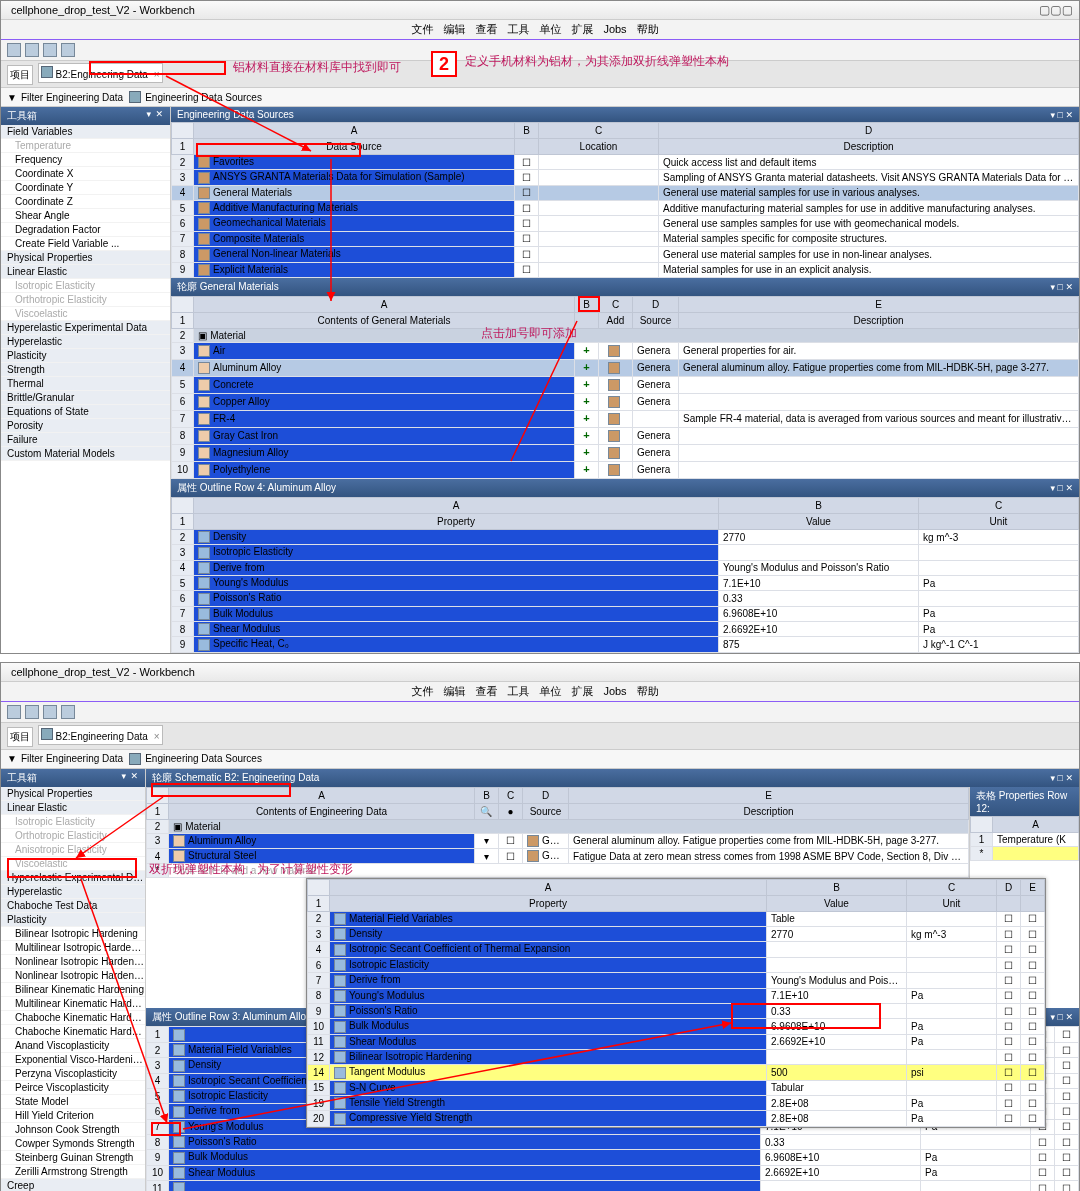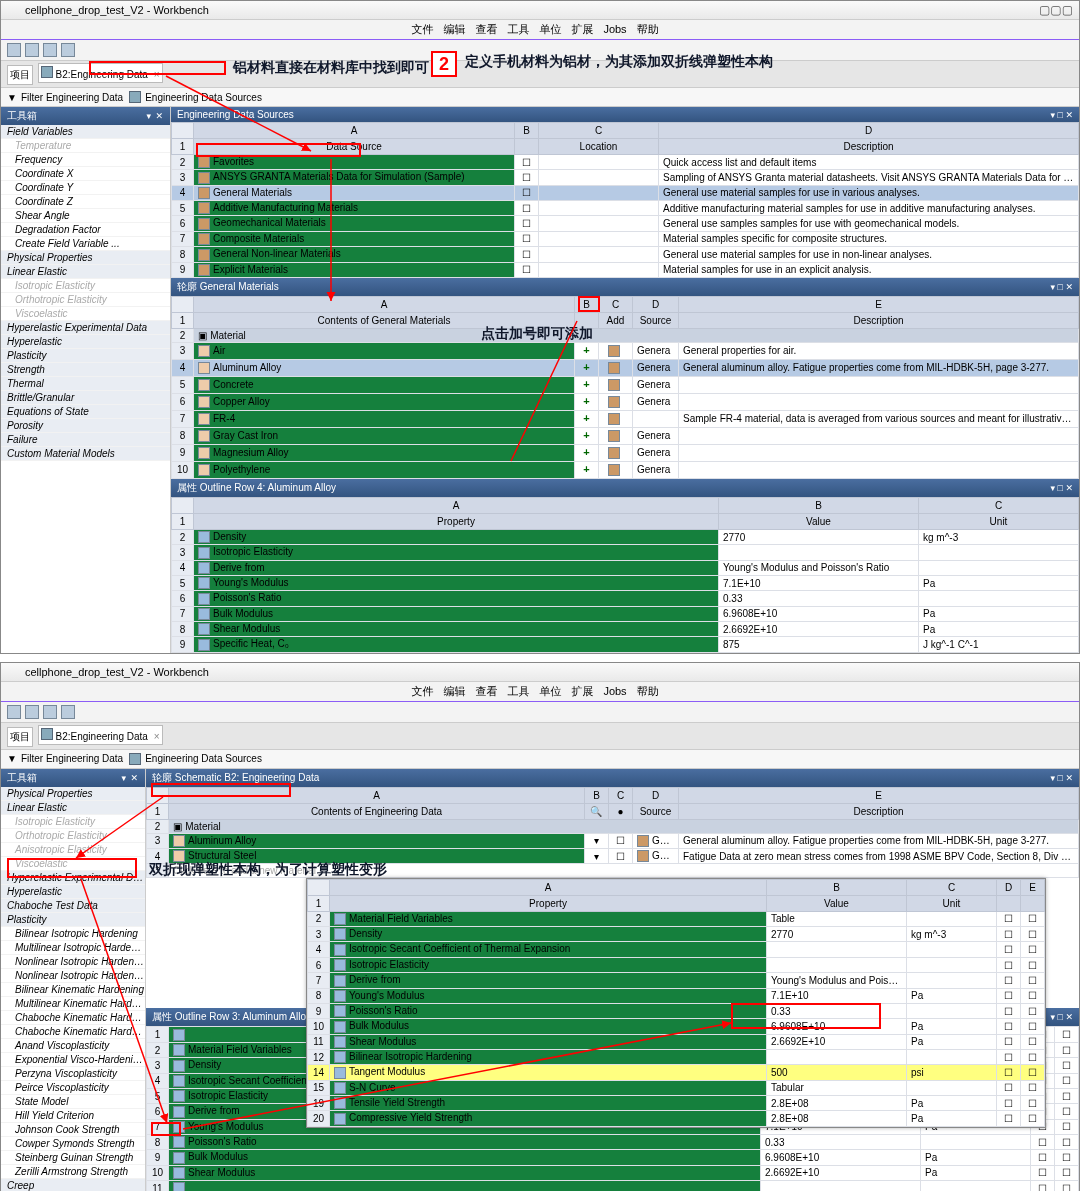--- a/index.html
+++ b/index.html
@@ -1,55 +1,55 @@
 <!DOCTYPE html>
 <html><head>
 <meta charset="utf-8">
 <style>
   * { box-sizing: border-box; margin: 0; padding: 0; font-family: "Microsoft YaHei", Tahoma, Arial, sans-serif; }
   body { background: #fff; font-size: 10px; color: #000; }
   .shot { position: relative; border: 1px solid #888; margin-bottom: 8px; background: #f5f5f5; }
-  .titlebar { background: linear-gradient(#fafafa,#e9e9e9); padding: 3px 24px; font-size: 11px; border-bottom: 1px solid #ccc; position: relative; }
+  .titlebar { background: linear-gradient(#fafafa,#e9e9e9); padding: 3px 10px; font-size: 11px; border-bottom: 1px solid #ccc; position: relative; }
   .maxbtn { position:absolute; right:6px; top:2px; font-size:12px; color:#555; }
   .menubar { background: #f3f3f3; padding: 2px 6px; font-size: 11px; border-bottom: 1px solid #8b5cf6; text-align: center; }
   .menubar span { margin-right: 10px; }
   .toolbar { background: #f3f3f3; padding: 3px 6px; border-bottom: 1px solid #ccc; display:flex; align-items:center; gap:4px; }
   .tbicon { width:14px; height:14px; background:#bcd; border:1px solid #789; display:inline-block; }
   .tab-strip { background:#e6e6e6; padding:2px 6px; border-bottom:1px solid #ccc; }
   .tab-strip .tab { display:inline-block; background:#fff; border:1px solid #bbb; padding:2px 2px; font-size:10px; margin-right:2px; }
   .tab .x { margin-left:6px; color:#888; }
   .filterbar { background:#f7f7f7; padding:3px 6px; font-size:10px; border-bottom:1px solid #ccc; display:flex; gap:6px; }
   .filterbar .chip { display:inline-flex; align-items:center; gap:4px; }
   .checkerbox { width:12px; height:12px; background:#8ab; border:1px solid #567; display:inline-block; }
   .body-row { display:flex; align-items:stretch; }
   .sidebar { width:170px; background:#fff; border-right:1px solid #ccc; }
-  .panel-hdr { background: linear-gradient(#4a6ea0,#335480); color:#fff; font-size:10px; padding:2px 6px; display:flex; justify-content:space-between; align-items:center; }
+  .panel-hdr { background: linear-gradient(#4a6ea0,#335480); color:#fff; font-size:10px; padding:2px 6px; display:flex; justify-content:space-between; align-items:flex-start; }
   .panel-hdr .ctl { font-size:9px; letter-spacing:1px; }
   .tree { font-size:10px; }
-  .tree .node { padding:1px 1px 1px 14px; border-bottom:1px solid #f2f2f2; white-space:nowrap; overflow:hidden; text-overflow:ellipsis;font-style:italic; }
+  .tree .node { padding:1px 1px 1px 14px; border-bottom:1px solid #f2f2f2; white-space:nowrap; overflow:hidden; text-overflow:ellipsis; }
   .tree .cat { background:#e9edf3; font-weight:normal; padding-left:6px; }
   .tree .dim { color:#aaa; }
   .main { flex:1; background:#fff; overflow:hidden; font-size:10px; }
   .pane-title { background: linear-gradient(#4a6ea0,#335480); color:#fff; padding:2px 6px; font-size:10px; display:flex; justify-content:space-between; align-items:center; }
   .pane-title .ctl { font-size:9px; }
   .sheet { width:100%; border-collapse:collapse; table-layout:fixed; }
   .sheet th { background:#d1d8e6; border:1px solid #bfc6d4; padding:2px 4px; font-weight:normal; font-size:10px; }
   .sheet td { border:1px solid #dcdfe6; padding:1px 4px; font-size:10px; height:14px; white-space:nowrap; overflow:hidden; text-overflow:ellipsis; }
   .sheet .rownum { background:#e8ecf3; text-align:center; width:22px; }
   .sheet .hl-row td { background:#b6cae4; }
   .sheet .hl-yellow td { background:#ffff80; }
-  .sheet .cellA { background:#15803d; }
+  .sheet .cellA { background:#1d4ed8; }
   .iconcell { width:12px; height:12px; display:inline-block; vertical-align:middle; border:1px solid #789; background:#cde; margin-right:3px; }
   .books { background:#c96; }
   .gear { background:#9bd; }
   .mat { background:#eca; }
   .plus::after { content:"+"; color:#060; font-weight:bold; font-size:11px; }
   .plusbtn { display:inline-block; width:14px; height:14px; line-height:12px; text-align:center; }
   
-  .anno { position:absolute; color:#0f172a; font-size:14px; font-weight:bold; pointer-events:none; }
+  .anno { position:absolute; color:#be185d; font-size:12px; font-weight:normal; pointer-events:none; }
   .redbox { position:absolute; border:2px solid #f00; pointer-events:none; }
   .numbox { position:absolute; border:2px solid #f00; color:#f00; font-size:18px; font-weight:bold; width:26px; height:26px; display:flex; align-items:center; justify-content:center; background:#fff; }
   svg.redline { position:absolute; pointer-events:none; overflow:visible; }
   .floating-pane { position:absolute; border:1px solid #888; background:#fff; box-shadow:0 0 4px rgba(0,0,0,.3); }
   .narrow-col { width:24px; text-align:center; }
 </style>
 </head>
 <body>
 
 <div class="shot" id="shot1" style="min-height:560px;">
@@ -522,20 +522,41 @@
                   <td><span class="iconcell books"></span>Genera</td>
                   <td>Fatigue Data at zero mean stress comes from 1998 ASME BPV Code, Section 8, Div 2, Table 5-110.1</td>
                 </tr>
                 <tr>
                   <td class="rownum">*</td>
                   <td colspan="5" style="color:#aaa;">Click here to add a new material</td>
                 </tr>
               </tbody>
           </table>
         </div>
+        <div style="width:110px; border-left:1px solid #ccc;">
+          <div class="pane-title">
+              <span>表格 Properties Row 12:</span>
+            </div>
+          <table class="sheet">
+              <tbody>
+                <tr>
+                  <th class="rownum"></th>
+                  <th>A</th>
+                </tr>
+          <tr>
+                  <td class="rownum">1</td>
+                  <td>Temperature (K</td>
+                </tr>
+          <tr>
+                  <td class="rownum">*</td>
+                  <td style="background:#ffff80;"></td>
+                </tr>
+              </tbody>
+            </table>
+        </div>
       </div>
 
       <div style="height:130px;"></div>
       <div class="pane-title">
           <span>属性 Outline Row 3: Aluminum Alloy</span>
           <span class="ctl">▾ □ ✕</span>
         </div>
       <table class="sheet" style="width:100%;">
         <colgroup>
             <col style="width:22px">

